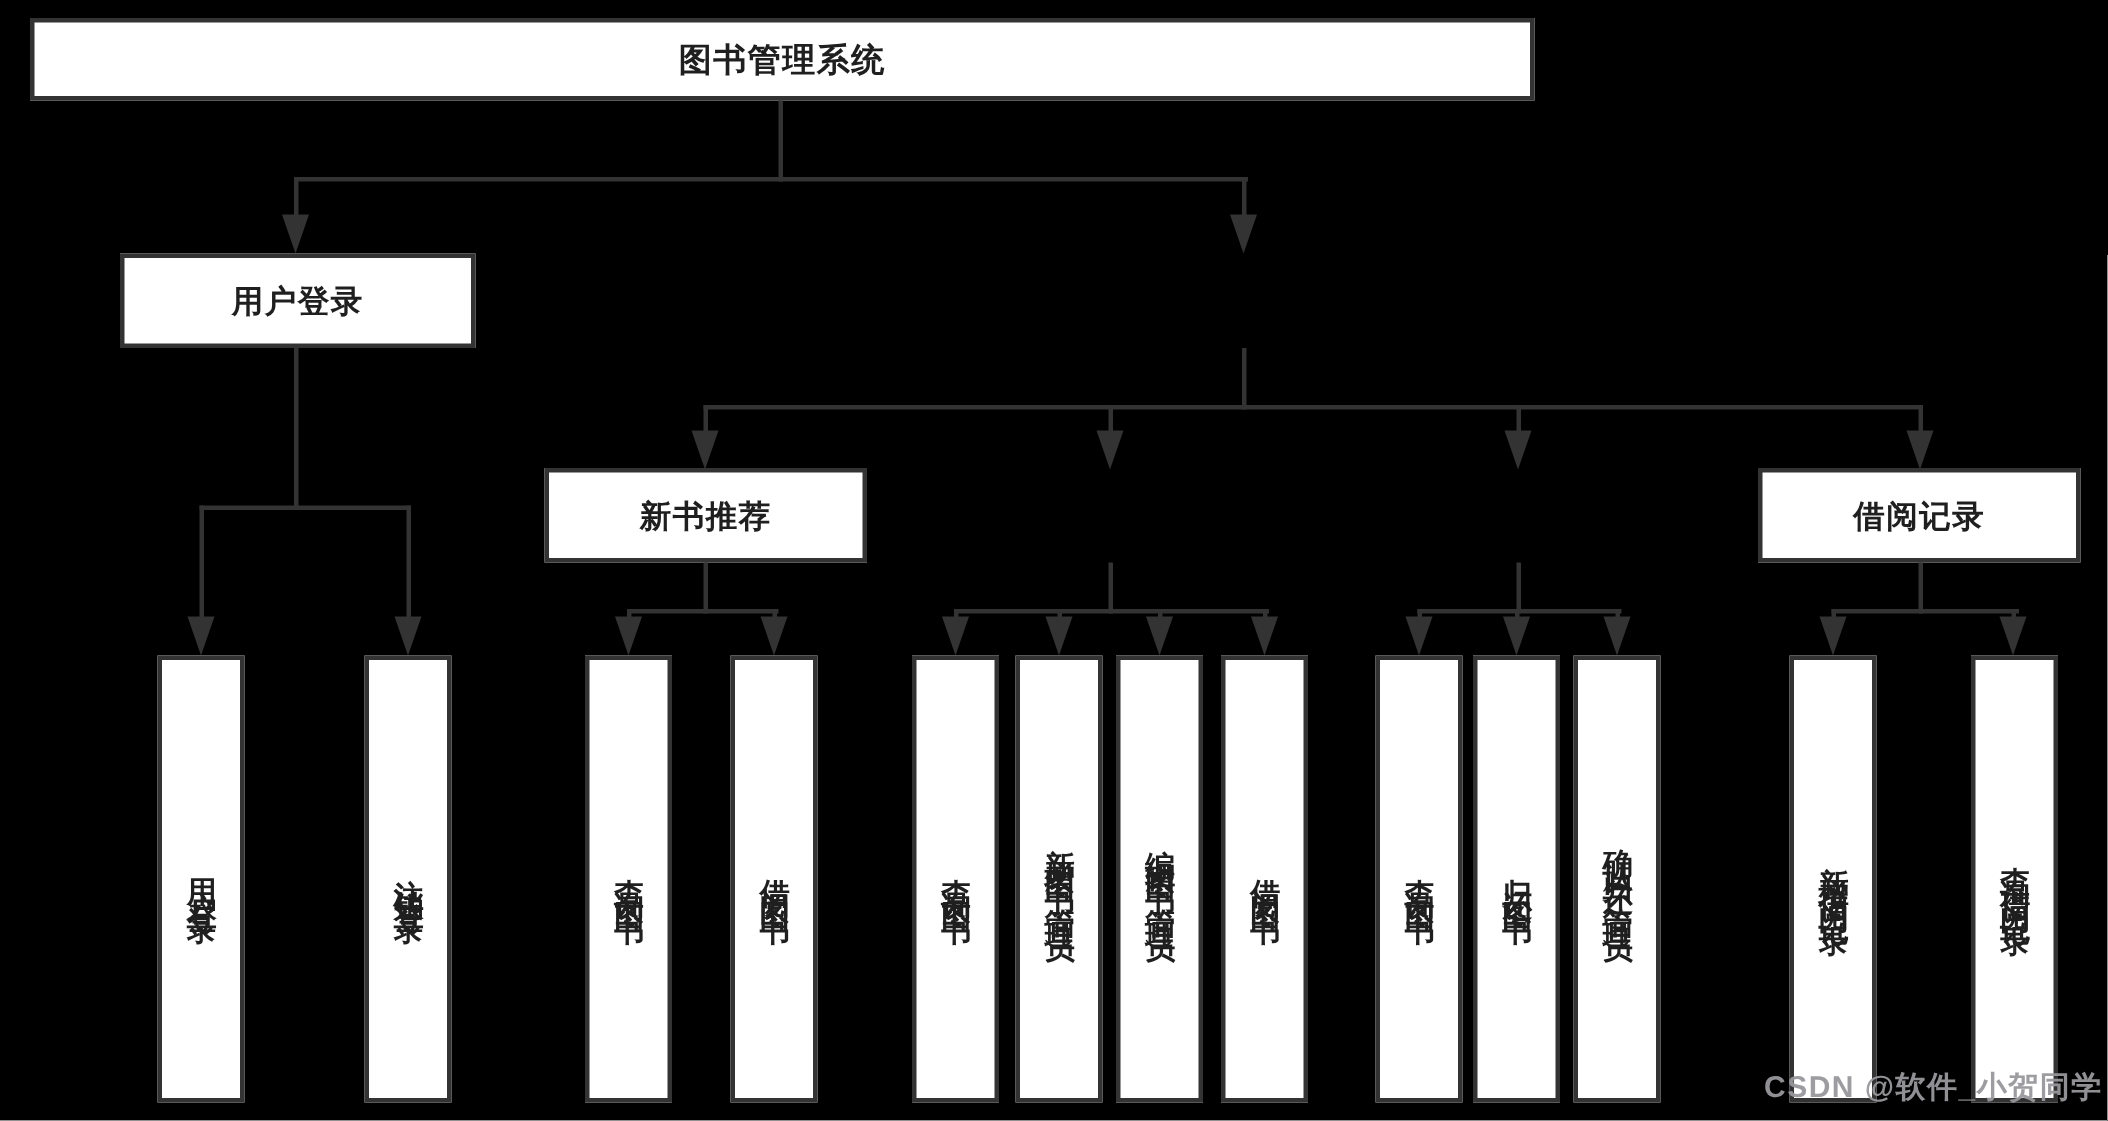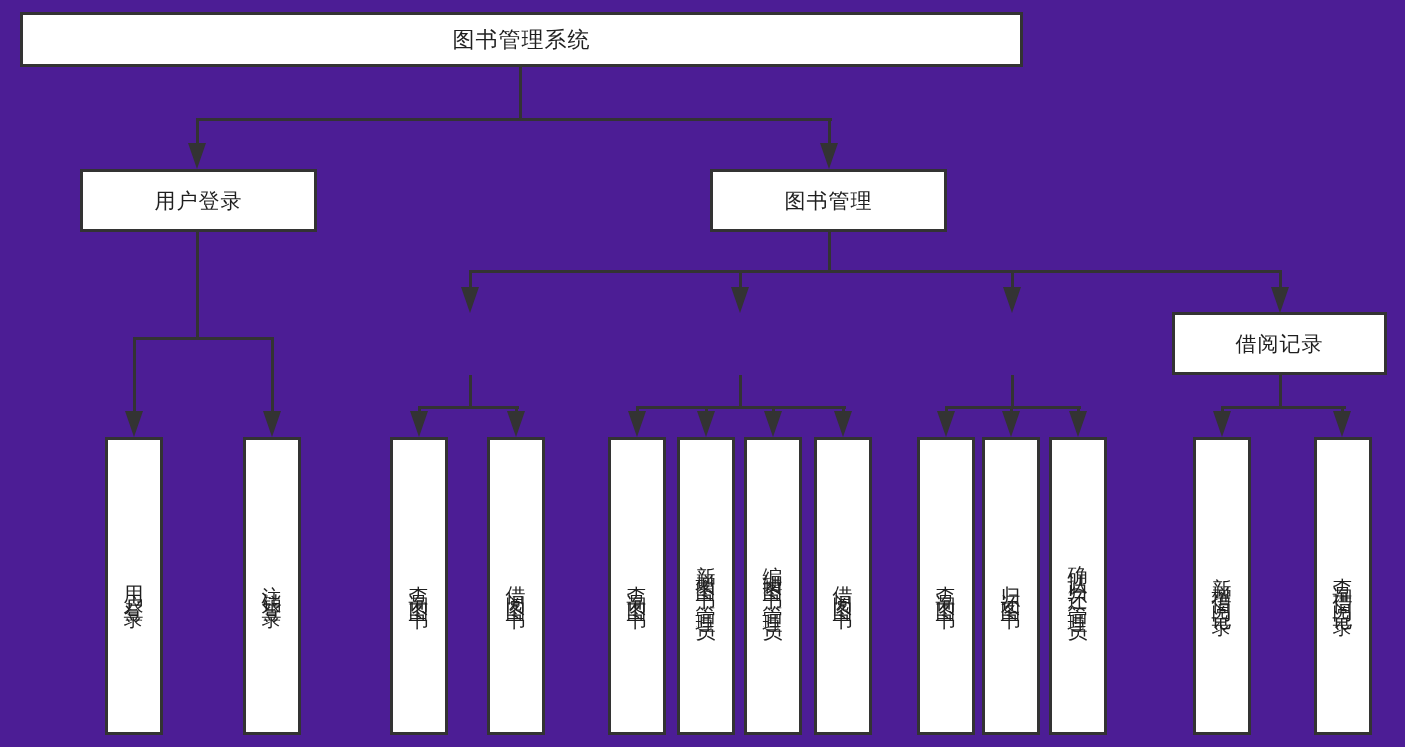--- a/index.html
+++ b/index.html
@@ -1,18 +1,18 @@
 <!DOCTYPE html>
 <html><head>
 <meta charset="utf-8">
 <style>
   html,body{margin:0;padding:0;background:#ffffff;}
   .canvas{
-    position:relative;width:1405px;height:747px;background:#4c1d95;overflow:hidden;
-    font-family:"Liberation Sans","DejaVu Sans",sans-serif;color:#222222;
+    position:relative;width:1405px;height:747px;background:#000000;overflow:hidden;
+    font-family:"Liberation Sans","DejaVu Sans",sans-serif;color:#222222;font-weight:bold;
   }
   
   .box{
     position:absolute;box-sizing:border-box;border:3px solid #333333;background:#ffffff;
     display:flex;align-items:center;justify-content:center;
   }
   .box .lbl{color:#1f1f1f;}
   .title-box .lbl{font-size:22px;letter-spacing:1px;}
   .l2-box .lbl,.l3-box .lbl{font-size:21px;letter-spacing:1px;}
   .leaf-box{border-width:3px;}
@@ -44,42 +44,42 @@
   <i class="w" style="left:519px;top:67px;width:3px;height:54px;"></i>
   <i class="w" style="left:196px;top:118px;width:636px;height:3px;"></i>
   <i class="w" style="left:196px;top:118px;width:3px;height:27px;"></i>
   <i class="a" style="left:188px;top:143px;"></i>
   <i class="w" style="left:828px;top:118px;width:3px;height:27px;"></i>
   <i class="a" style="left:820px;top:143px;"></i>
 
   <div class="box l2-box" style="left:80px;top:169px;width:237px;height:63px;">
     <span class="lbl">用户登录</span>
   </div>
-  <div class="box l2-box" style="left:710px;top:169px;width:237px;height:63px;">
-    <span class="lbl">图书管理</span>
-  </div>
 
   <i class="w" style="left:196px;top:232px;width:3px;height:108px;"></i>
   <i class="w" style="left:133px;top:337px;width:141px;height:3px;"></i>
   <i class="w" style="left:133px;top:337px;width:3px;height:75px;"></i>
   <i class="a" style="left:125px;top:411px;"></i>
   <i class="w" style="left:271px;top:337px;width:3px;height:75px;"></i>
   <i class="a" style="left:263px;top:411px;"></i>
 
   <i class="w" style="left:828px;top:232px;width:3px;height:41px;"></i>
   <i class="w" style="left:469px;top:270px;width:813px;height:3px;"></i>
   <i class="w" style="left:469px;top:270px;width:3px;height:19px;"></i>
   <i class="a" style="left:461px;top:287px;"></i>
   <i class="w" style="left:739px;top:270px;width:3px;height:19px;"></i>
   <i class="a" style="left:731px;top:287px;"></i>
   <i class="w" style="left:1011px;top:270px;width:3px;height:19px;"></i>
   <i class="a" style="left:1003px;top:287px;"></i>
   <i class="w" style="left:1279px;top:270px;width:3px;height:19px;"></i>
   <i class="a" style="left:1271px;top:287px;"></i>
 
+  <div class="box l3-box" style="left:363px;top:312px;width:215px;height:63px;">
+    <span class="lbl">新书推荐</span>
+  </div>
   <div class="box l3-box" style="left:1172px;top:312px;width:215px;height:63px;">
     <span class="lbl">借阅记录</span>
   </div>
 
   <i class="w" style="left:469px;top:375px;width:3px;height:34px;"></i>
   <i class="w" style="left:418px;top:406px;width:101px;height:3px;"></i>
   <i class="w" style="left:418px;top:406px;width:3px;height:8px;"></i>
   <i class="a" style="left:410px;top:411px;"></i>
   <i class="w" style="left:515px;top:406px;width:3px;height:8px;"></i>
   <i class="a" style="left:507px;top:411px;"></i>
@@ -144,14 +144,15 @@
   <div class="box leaf-box" style="left:1049px;top:437px;width:58px;height:298px;">
     <span class="lbl">确认归还（管理员）</span>
   </div>
   <div class="box leaf-box" style="left:1193px;top:437px;width:58px;height:298px;">
     <span class="lbl">新增借阅记录</span>
   </div>
   <div class="box leaf-box" style="left:1314px;top:437px;width:58px;height:298px;">
     <span class="lbl">查询借阅记录</span>
   </div>
 
+  <div class="watermark">CSDN @软件_小贺同学</div>
 
 </div>
 
 </body></html>

